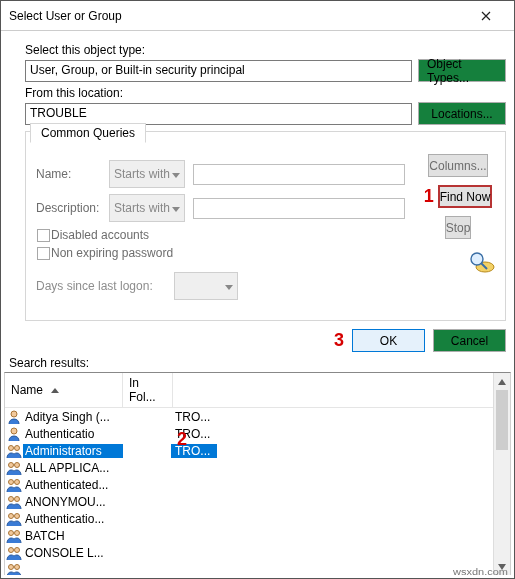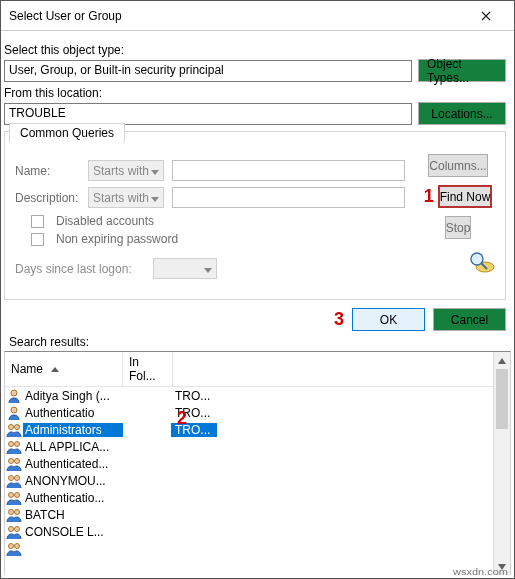--- a/index.html
+++ b/index.html
@@ -1,36 +1,36 @@
 <!DOCTYPE html>
 <html><head>
 <meta charset="utf-8">
 <style>
   * { box-sizing: border-box; font-family: "Segoe UI", Tahoma, sans-serif; font-size: 12px; }
   body { margin: 0; background: #fff; }
   .window { width: 515px; height: 579px; border: 1px solid #555; background: #fff; position: relative; display: flex; flex-direction: column; }
   .titlebar { display: flex; align-items: center; height: 30px; padding: 0 8px; border-bottom: 1px solid #ccc; background: #fff; }
   .titlebar .title { flex: 1; font-size: 12px; }
   .titlebar .close { width: 40px; height: 28px; display:flex; align-items:center; justify-content:center; background:#fff;}
-  .content { padding: 8px 8px 2px 3px; }
+  .content { padding: 8px 8px 2px 24px; }
   .row { display: flex; align-items: center; margin-bottom: 4px; gap: 6px; }
   .label { margin: 4px 0 2px 0; }
   .textbox { height: 22px; border: 1px solid #7a7a7a; background:#fff; padding: 2px 4px; }
   .btn { height: 23px; border: 1px solid #adadad; background: #15803d; padding: 0 8px; min-width: 80px; display:flex; align-items:center; justify-content:center; }
   .fieldset { border: 1px solid #d6d6d6; margin-top: 6px; padding: 0; position:relative; }
   .tabhead { position:relative; top:-9px; left:4px; display:inline-block; background:#fff; border:1px solid #d6d6d6; border-bottom:1px solid #fff; padding:2px 10px; }
   .queries { display:flex; }
   .qleft { flex:1; padding: 2px 10px 14px 10px; }
   .qright { width: 90px; padding-top: 2px; display:flex; flex-direction:column; gap:8px; align-items:center; padding-right:4px;}
   .qrow { display:flex; align-items:center; gap:8px; margin: 6px 0; }
   .qlbl { width: 65px; color:#6d6d6d; }
-  .combo { width:76px; height:21px; border:1px solid #cfcfcf; background:#efefef; display:flex; align-items:center; justify-content:space-between; padding:0 4px; color:#6d6d6d;}
+  .combo { width:76px; height:28px; border:1px solid #cfcfcf; background:#efefef; display:flex; align-items:center; justify-content:space-between; padding:0 4px; color:#6d6d6d;}
   .combo.disabled, .qinput.disabled { color:#888; }
   .qinput { flex:1; height:21px; border:1px solid #bfbfbf; background:#fff; }
-  .chk { display:flex; align-items:center; gap:12px; margin:4px 16px; color:#6d6d6d; }
+  .chk { display:flex; align-items:center; gap:1px; margin:4px 1px; color:#6d6d6d; }
   .chkbox { width:13px; height:13px; border:1px solid #a8a8a8; background:#fff; }
   .sidebtn { height:23px; border:1px solid #adadad; background:#e1e1e1; display:flex; align-items:center; justify-content:center; color:#6d6d6d; }
   .sidebtn.highlight { border: 2px solid #b73333; color:#000; }
   .findicon { margin-top:4px; align-self:flex-end; margin-right:6px; }
   .bottombar { display:flex; justify-content:flex-end; gap:8px; align-items:center; padding: 6px 8px 4px 8px; }
   .okbtn { min-width:73px; height:23px; border:1px solid #0078d7; background:#e5f1fb; display:flex; align-items:center; justify-content:center; }
   .annote { color:#d60000; font-weight:bold; font-size:18px; font-family: Arial; }
   .results-label { padding: 0 8px 2px 8px; }
   .results { flex:1; border-top:1px solid #888; border-left:1px solid #d0d0d0; border-right:1px solid #d0d0d0; margin: 0 3px 3px 3px; display:flex; overflow:hidden; background:#fff; position:relative;}
   .results-inner { flex:1; overflow:hidden; }

